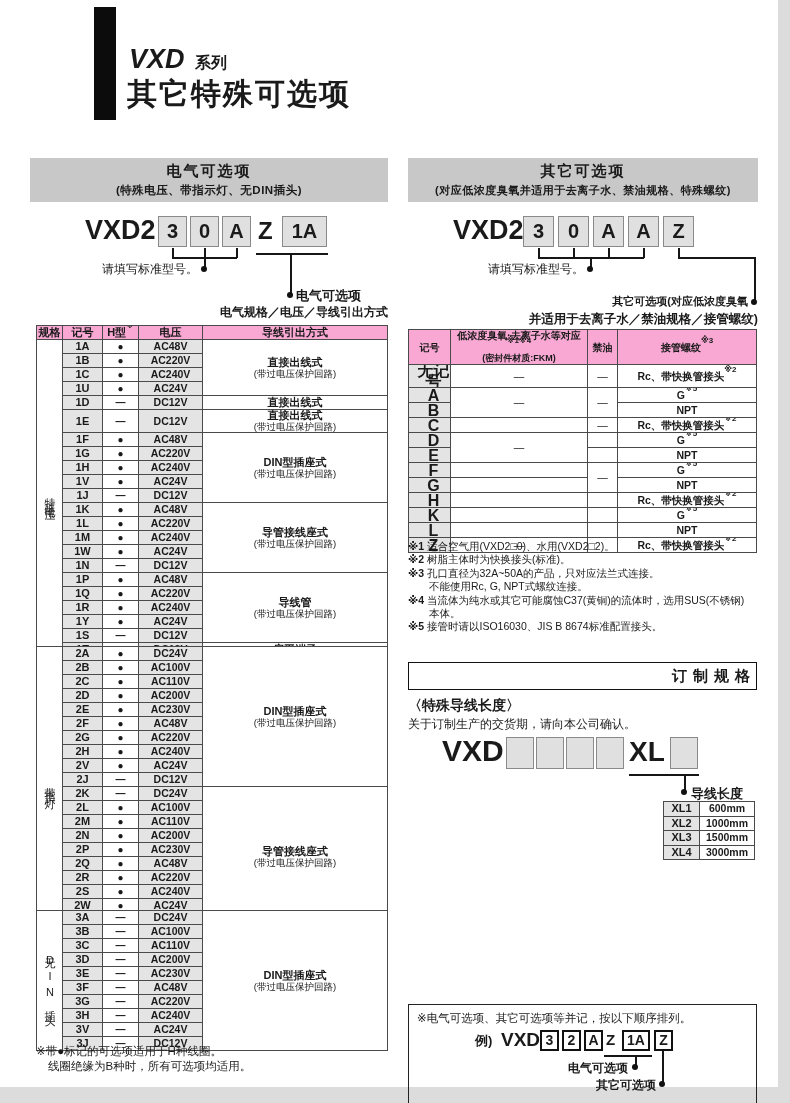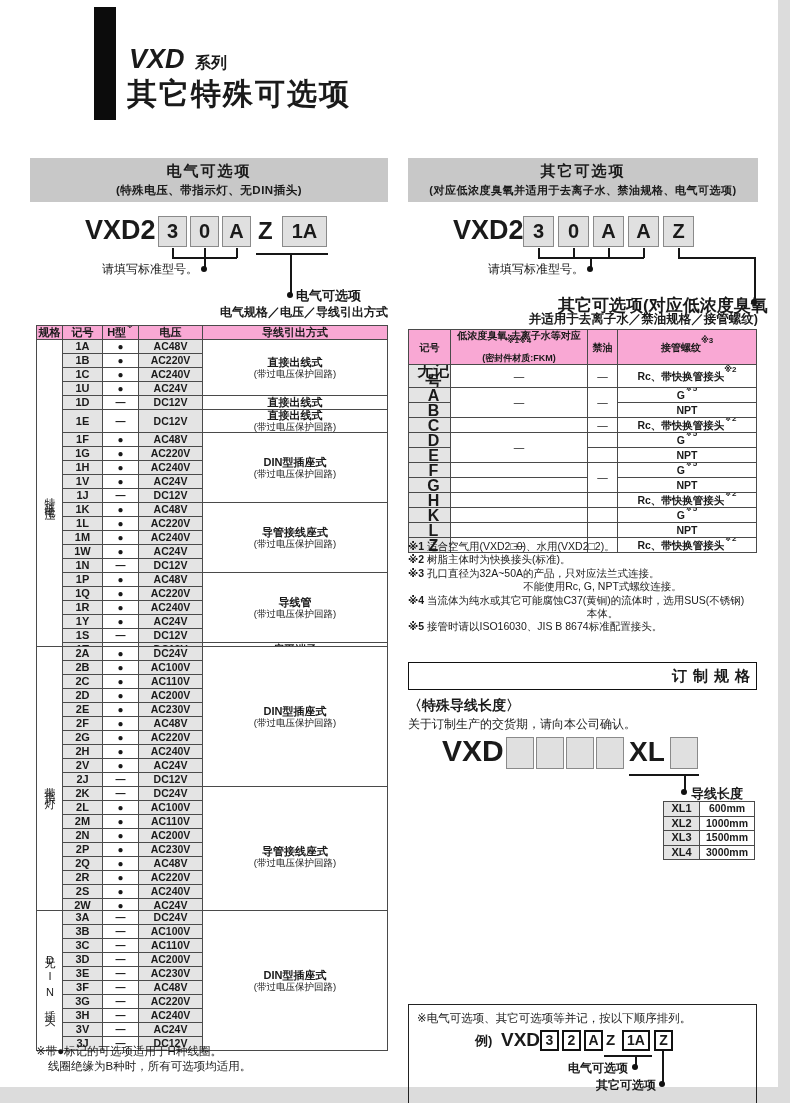--- a/index.html
+++ b/index.html
@@ -27,21 +27,21 @@
   .tbl td.wire .sub{font-size:9.5px;}
   .tbl td.grp{background:#fff;}
   .vert{writing-mode:vertical-rl;text-orientation:upright;font-size:11px;letter-spacing:4px;}
   sup{font-size:8px;position:relative;top:-3px;line-height:0;font-weight:bold;}
   .rtbl td{height:14px;}
   .rtbl tr.th td{font-size:10px;line-height:11px;height:28px;}
   .rtbl .hsub{font-size:9px;font-weight:bold;}
   .rtbl td.thread{font-weight:bold;font-size:10.5px;}
   .rtbl td.rcode{font-size:16px;padding-left:8px;}
   .note-line{font-size:10.5px;line-height:13.4px;white-space:nowrap;}
-  .note-cont{padding-left:21px;text-align:center;}
+  .note-cont{padding-left:21px;}
   .ntag{font-weight:bold;}
   .cbox{border:1.5px solid #111;text-align:right;font-weight:bold;font-size:15px;height:28px;line-height:25px;box-sizing:border-box;letter-spacing:6px;background:#fff;}
   .xtbl td{height:13.5px;font-size:11px;}
   .xtbl td.xv{font-weight:bold;font-size:10.5px;}
 </style>
 </head>
 <body>
 
 <div class="page">
 
@@ -401,21 +401,21 @@
       </table>
     </div>
 
   <div class="abs" style="left:36px;top:1044px;font-size:11.5px;line-height:15px">
     <div>※带●标记的可选项适用于H种线圈。</div>
     <div style="padding-left:12px">线圈绝缘为B种时，所有可选项均适用。</div>
   </div>
 
   <div class="banner" style="left:408px;top:158px;width:350px">
     <div class="t1">其它可选项</div>
-    <div class="t2" style="font-size:11px">(对应低浓度臭氧并适用于去离子水、禁油规格、电气可选项)</div>
+    <div class="t2" style="font-size:11px">(对应低浓度臭氧并适用于去离子水、禁油规格、特殊螺纹)</div>
   </div>
 
   <div class="abs" style="left:408px;top:212px;width:350px;height:117px">
     <span class="lbl" style="left:45px;top:3px;font-size:27px;font-weight:bold">VXD2</span>
     <div class="mbox" style="left:115px;top:4px;width:31px">3</div>
     <div class="mbox" style="left:150px;top:4px;width:31px">0</div>
     <div class="mbox" style="left:185px;top:4px;width:31px">A</div>
     <div class="mbox" style="left:220px;top:4px;width:31px">A</div>
     <div class="mbox" style="left:255px;top:4px;width:31px">Z</div>
     <div class="vline" style="left:130px;top:36px;height:10px"></div>
@@ -423,21 +423,21 @@
     <div class="vline" style="left:200px;top:36px;height:10px"></div>
     <div class="vline" style="left:235px;top:36px;height:10px"></div>
     <div class="hline" style="left:130px;top:45px;width:106px"></div>
     <div class="vline" style="left:182px;top:45px;height:11px"></div>
     <div class="dot" style="left:179px;top:54px"></div>
     <span class="lbl" style="left:64px;top:49px;width:112px;text-align:right;font-size:12px">请填写标准型号。</span>
     <div class="vline" style="left:270px;top:36px;height:10px"></div>
     <div class="hline" style="left:270px;top:45px;width:78px"></div>
     <div class="vline" style="left:346px;top:45px;height:45px"></div>
     <div class="dot" style="left:343px;top:87px"></div>
-    <span class="lbl" style="left:150px;top:82px;width:190px;text-align:left;font-size:17px;font-weight:bold">其它可选项(对应低浓度臭氧</span>
+    <span class="lbl" style="left:150px;top:82px;width:190px;text-align:right;font-size:11px;font-weight:bold">其它可选项(对应低浓度臭氧</span>
     <span class="lbl" style="left:100px;top:99px;width:250px;text-align:right;font-size:12.5px;font-weight:bold">并适用于去离子水／禁油规格／接管螺纹)</span>
   </div>
 
   <div class="abs" id="rtable" style="left:408px;top:329px;width:349px">
       <table class="tbl rtbl">
         <colgroup>
           <col style="width:42px">
           <col style="width:137px">
           <col style="width:30px">
           <col>

